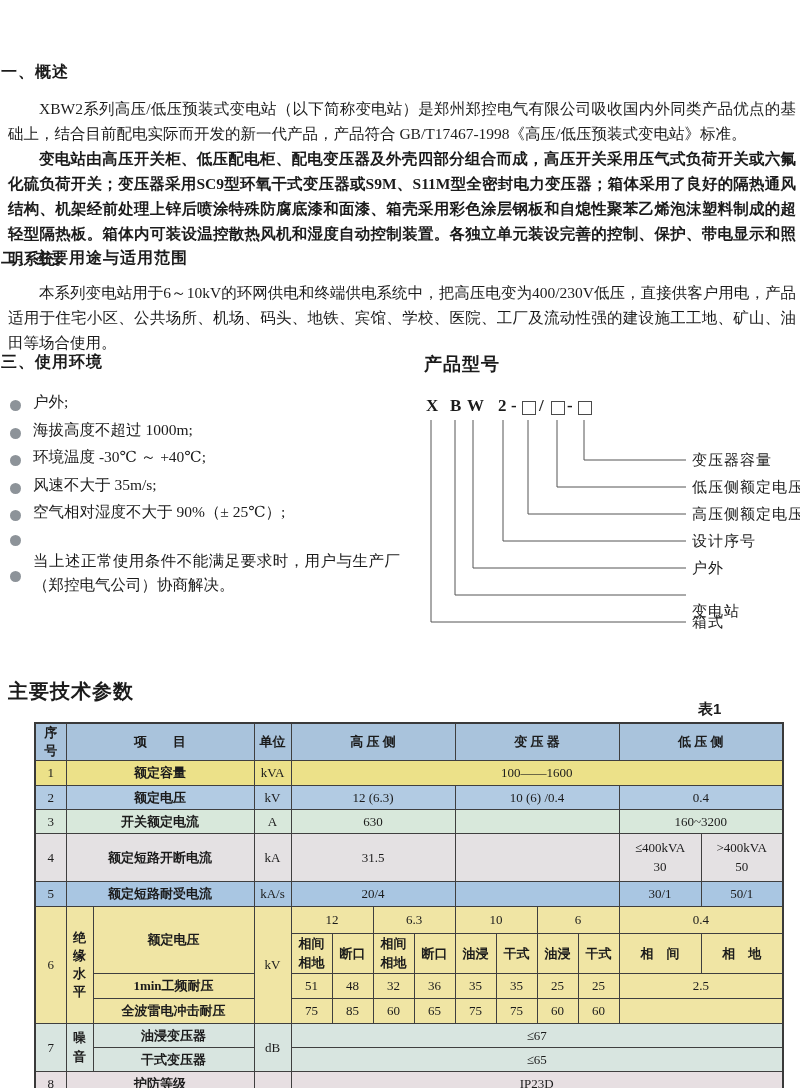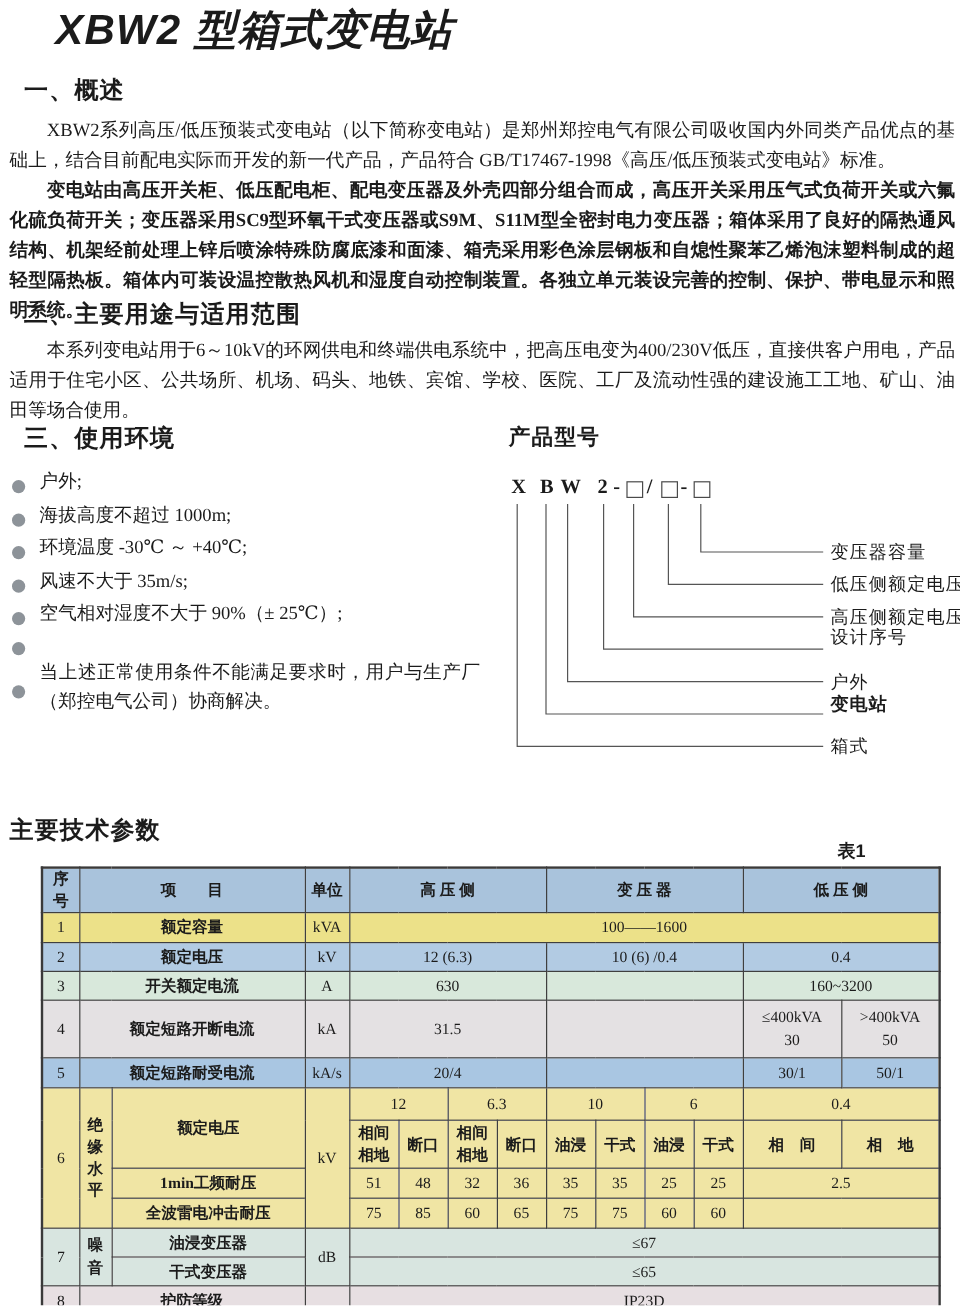--- a/index.html
+++ b/index.html
@@ -1,22 +1,22 @@
 <!DOCTYPE html>
 <html><head>
 <meta charset="utf-8">
 <style>
   html,body{margin:0;padding:0;background:#ffffff;}
   body{width:800px;height:1088px;font-family:"Liberation Serif","DejaVu Serif",serif;color:#1b1b1b;}
   .page{position:relative;width:800px;height:1088px;overflow:hidden;background:#ffffff;}
 
   .title{position:absolute;left:46px;top:2px;font-family:"Liberation Sans","DejaVu Sans",sans-serif;
          font-size:35px;font-weight:bold;font-style:italic;letter-spacing:1px;}
-  .h2{position:absolute;left:20px;font-family:Liberation Mono, monospace;
-      font-size:20px;font-weight:bold;letter-spacing:1px;}
+  .h2{position:absolute;left:1px;font-family:Liberation Mono, monospace;
+      font-size:16px;font-weight:bold;letter-spacing:1px;}
   .para{position:absolute;left:8px;width:788px;font-size:15.5px;line-height:25px;
         text-align:justify;text-indent:2em;}
 
   .bullets{position:absolute;left:8px;top:390px;width:392px;list-style:none;margin:0;padding:0;}
   .bullets li{display:flex;align-items:center;margin-bottom:3px;}
   .dot{flex:0 0 11px;width:11px;height:11px;border-radius:50%;margin:7px 12px 0 2px;}
   .btxt{font-size:15.5px;line-height:24.5px;text-align:justify;}
 
   .model-head{position:absolute;left:424px;top:352px;font-family:"Liberation Sans","DejaVu Sans",sans-serif;
               font-size:18px;font-weight:bold;letter-spacing:1px;}
@@ -46,21 +46,20 @@
   .r5 td{background:#a9c6e2;}
   .r6 td{background:#f0e5a4;}
   .r7 td{background:#d8e5e0;}
   .r8 td{background:#e7dfe2;}
 </style>
 </head>
 <body>
 
 <div class="page">
 
-  <div class="title">XBW2 型箱式变电站</div>
 
   <div class="h2" style="top:62px;">一、概述</div>
   <div class="para" style="top:96px;">XBW2系列高压/低压预装式变电站（以下简称变电站）是郑州郑控电气有限公司吸收国内外同类产品优点的基础上，结合目前配电实际而开发的新一代产品，产品符合 GB/T17467-1998《高压/低压预装式变电站》标准。</div>
   <div class="para" style="top:146px;font-weight:bold;">变电站由高压开关柜、低压配电柜、配电变压器及外壳四部分组合而成，高压开关采用压气式负荷开关或六氟化硫负荷开关；变压器采用SC9型环氧干式变压器或S9M、S11M型全密封电力变压器；箱体采用了良好的隔热通风结构、机架经前处理上锌后喷涂特殊防腐底漆和面漆、箱壳采用彩色涂层钢板和自熄性聚苯乙烯泡沫塑料制成的超轻型隔热板。箱体内可装设温控散热风机和湿度自动控制装置。各独立单元装设完善的控制、保护、带电显示和照明系统。</div>
 
   <div class="h2" style="top:248px;">二、主要用途与适用范围</div>
   <div class="para" style="top:280px;">本系列变电站用于6～10kV的环网供电和终端供电系统中，把高压电变为400/230V低压，直接供客户用电，产品适用于住宅小区、公共场所、机场、码头、地铁、宾馆、学校、医院、工厂及流动性强的建设施工工地、矿山、油田等场合使用。</div>
 
   <div class="h2" style="top:352px;">三、使用环境</div>
   <ul class="bullets">
@@ -113,23 +112,23 @@
       <polyline points="128,30 128,124 286,124" fill="none" stroke="#555" stroke-width="1"></polyline>
       <polyline points="103,30 103,151 286,151" fill="none" stroke="#555" stroke-width="1"></polyline>
       <polyline points="73,30 73,178 286,178" fill="none" stroke="#555" stroke-width="1"></polyline>
       <polyline points="55,30 55,205 286,205" fill="none" stroke="#555" stroke-width="1"></polyline>
       <polyline points="31,30 31,232 286,232" fill="none" stroke="#555" stroke-width="1"></polyline>
     </svg>
 
     <div class="mlabel" style="top:61px;">变压器容量</div>
     <div class="mlabel" style="top:88px;">低压侧额定电压</div>
     <div class="mlabel" style="top:115px;">高压侧额定电压</div>
-    <div class="mlabel" style="top:132px;">设计序号</div>
+    <div class="mlabel" style="top:142px;">设计序号</div>
     <div class="mlabel" style="top:169px;">户外</div>
-    <div class="mlabel" style="top:188px;font-weight:bold;">变电站</div>
+    <div class="mlabel" style="top:212px;">变电站</div>
     <div class="mlabel" style="top:223px;">箱式</div>
   </div>
 
   <div class="params-head">主要技术参数</div>
   <div class="table-tag">表1</div>
 
   <table class="tech">
     <colgroup>
       <col style="width:31px;">
         <col style="width:27px;">

